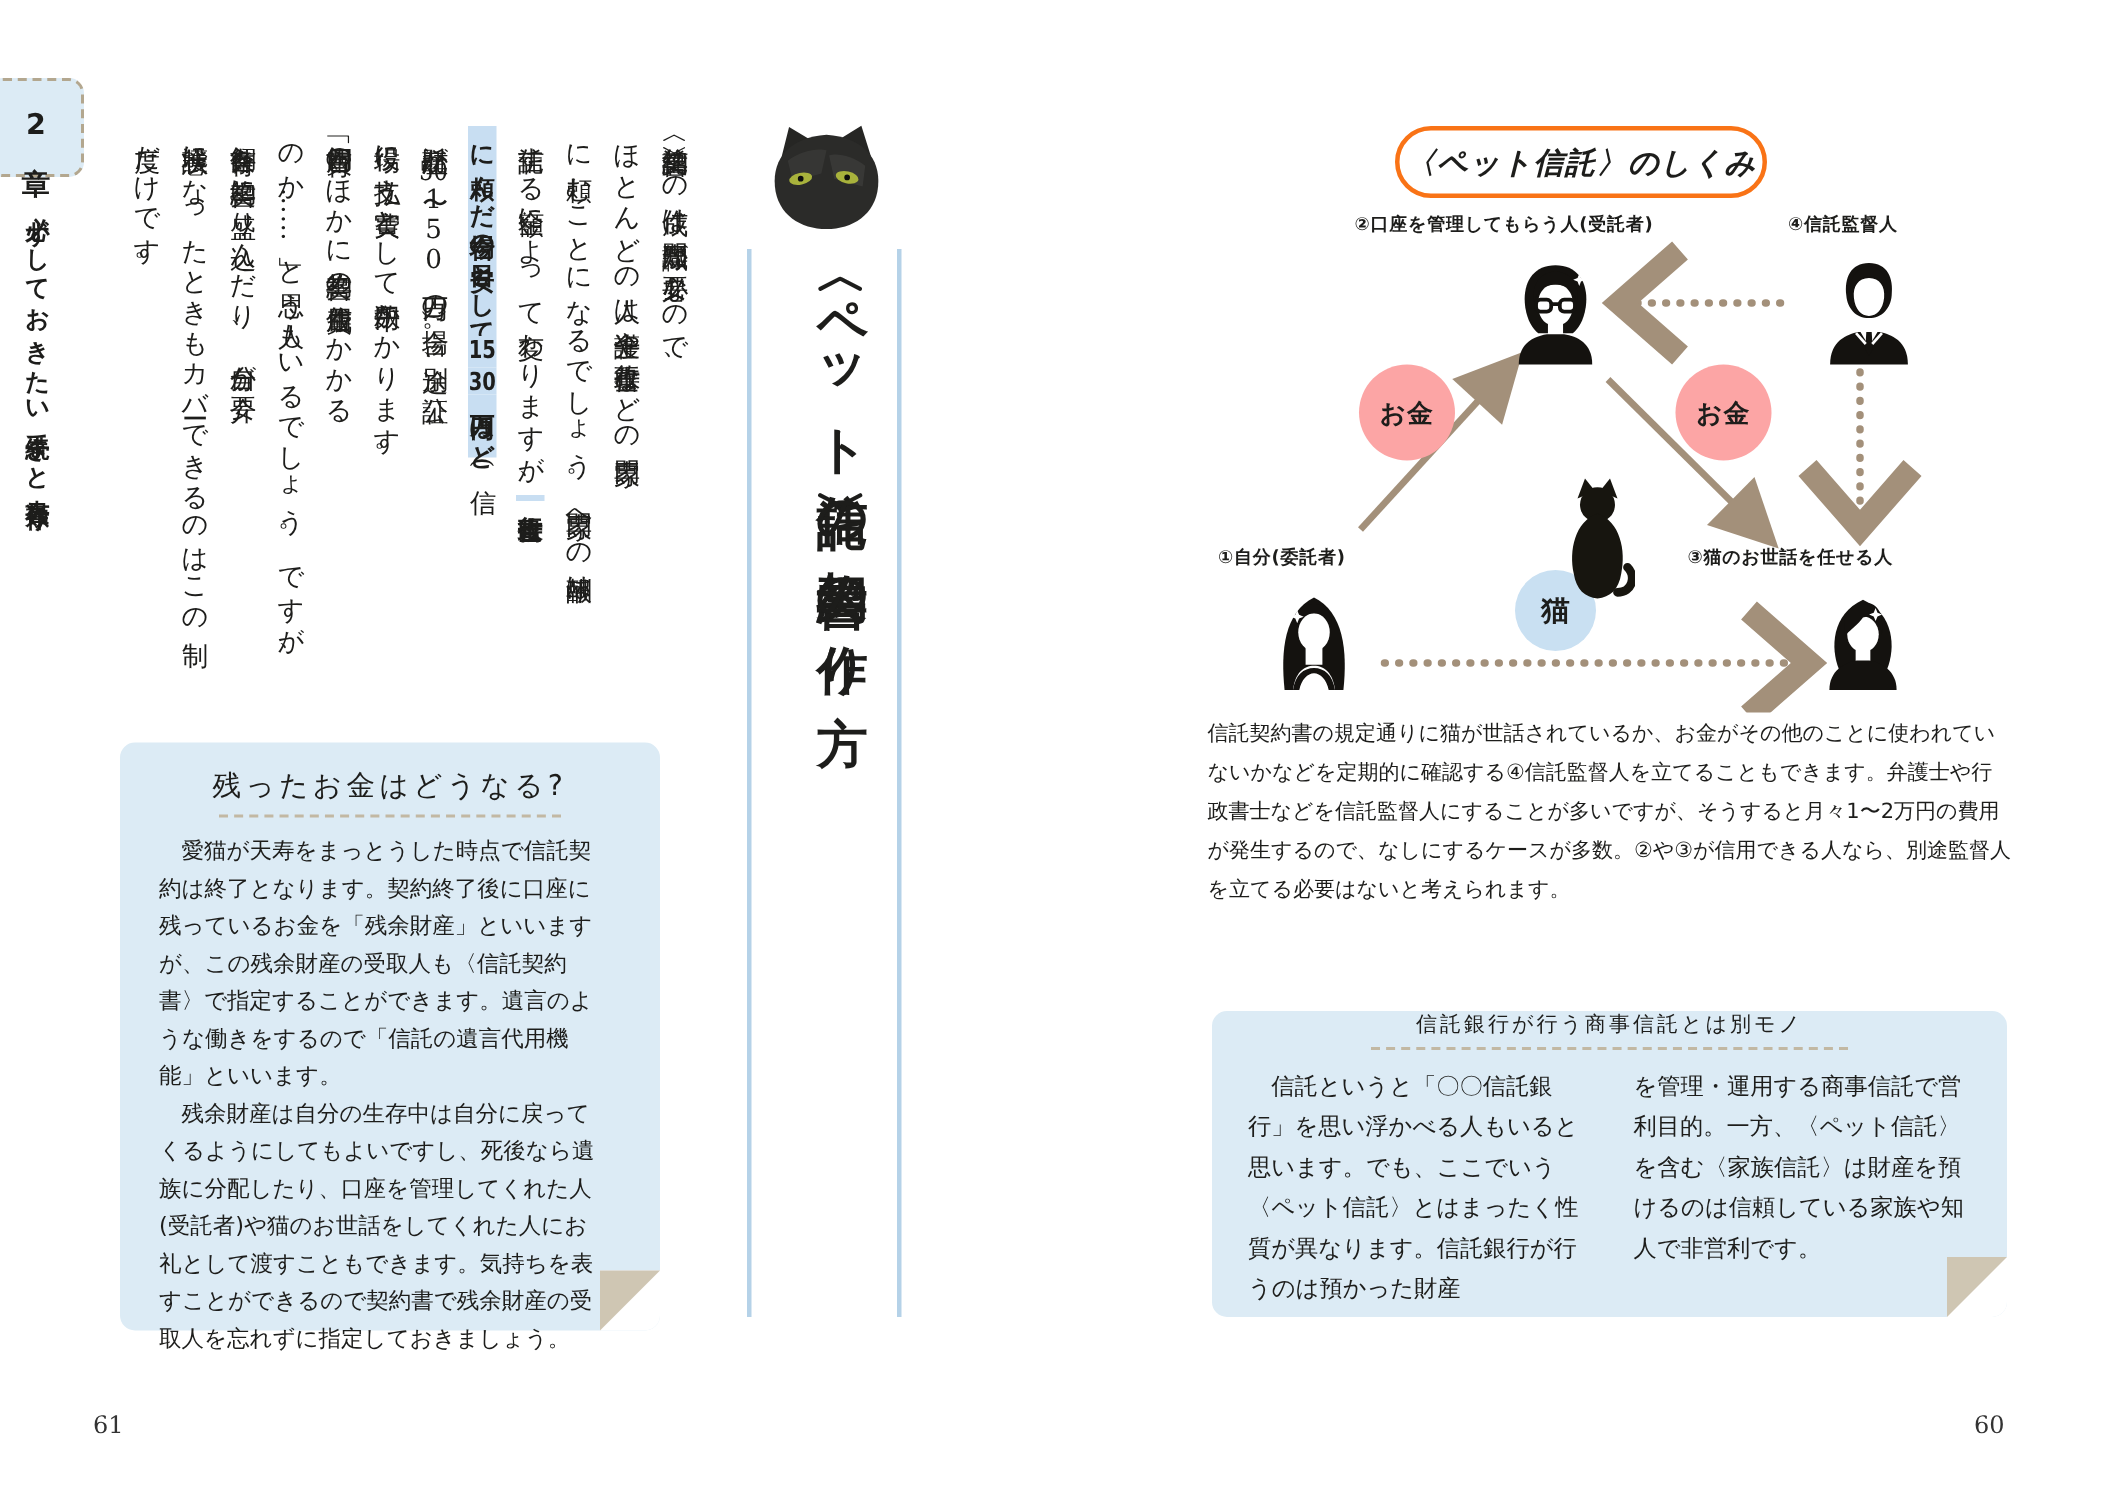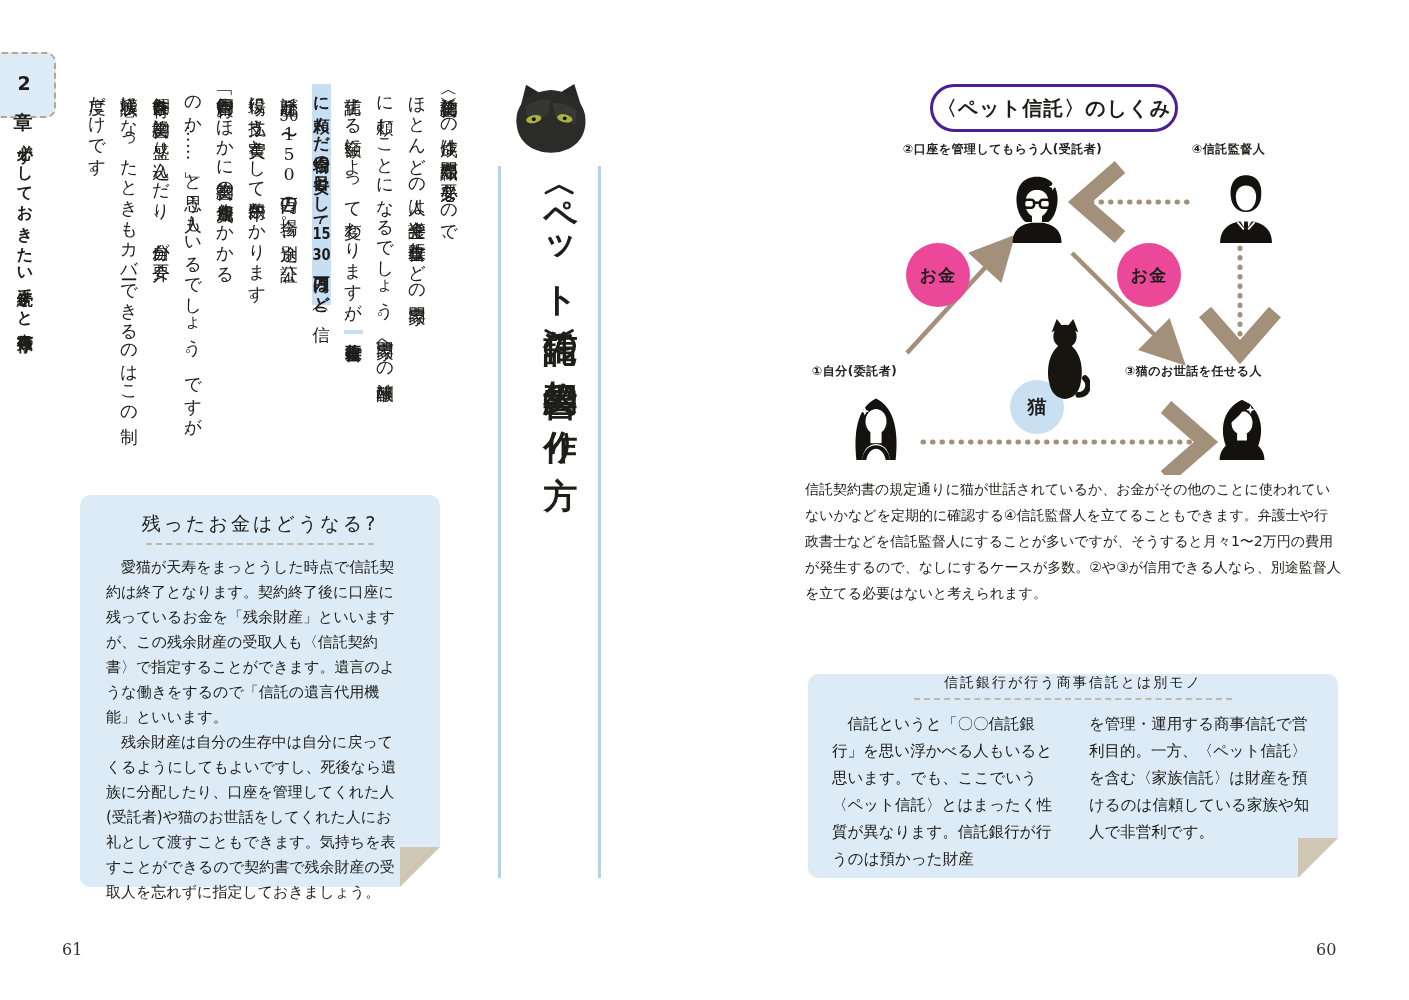--- a/index.html
+++ b/index.html
@@ -33,25 +33,25 @@
   .left-box .box-title{font-size:19px;letter-spacing:3px;padding-top:16px;}
   .left-box .dash{width:228px;}
   .left-box .body{padding:10px 36px 0 26px;font-size:15px;line-height:25px;}
   .left-box .body p{margin:0;}
 
   
   .vline{width:3px;background:#b5d2e8;top:166px;height:712px;}
   .center-title{left:516px;top:174px;height:700px;font-size:34px;font-weight:bold;letter-spacing:3px;width:68px;text-align:start;}
 
   
-  .pill{left:930px;top:84px;width:242px;height:42px;background:#fff;border:3px solid #4c1d95;
-    border-radius:24px;display:flex;align-items:center;justify-content:center;font-size:20px;font-weight:bold;letter-spacing:1px;}
+  .pill{left:930px;top:84px;width:242px;height:42px;background:#fff;border:3px solid #f97316;
+    border-radius:24px;display:flex;align-items:center;justify-content:center;font-size:20px;font-weight:bold;letter-spacing:1px;font-style:italic;}
   .dlabel{font-size:12px;font-weight:bold;letter-spacing:0.5px;white-space:nowrap;}
   .circle{border-radius:50%;display:flex;align-items:center;justify-content:center;font-weight:bold;}
-  .money{width:64px;height:64px;background:#ec4899;font-size:17px;letter-spacing:1px;}
+  .money{width:64px;height:64px;background:#fca5a5;font-size:17px;letter-spacing:1px;}
   .catc{width:54px;height:54px;background:#c9e0f2;font-size:19px;}
 
   
   .caption{left:805px;top:476px;width:537px;font-size:14px;line-height:26px;}
   .caption p{margin:0;}
   .bottom-box{left:808px;top:674px;width:530px;height:204px;}
   .bottom-box .box-title{font-size:14px;letter-spacing:2px;padding-top:0;}
   .bottom-box .dash{width:318px;}
   .bb-cols{display:flex;gap:32px;padding:11px 24px 0 24px;}
   .bb-col{width:50%;font-size:15.5px;line-height:27px;}

